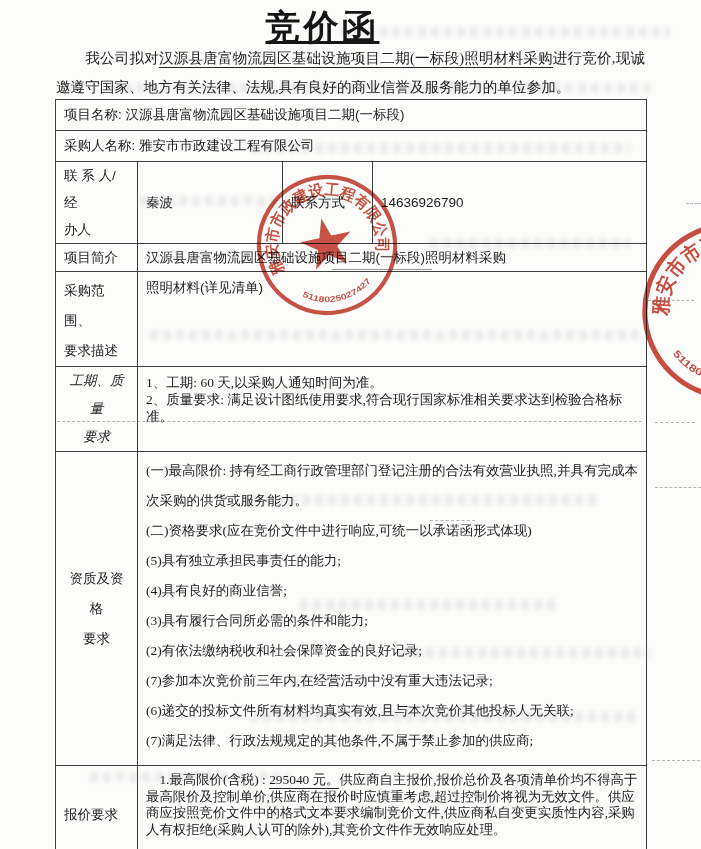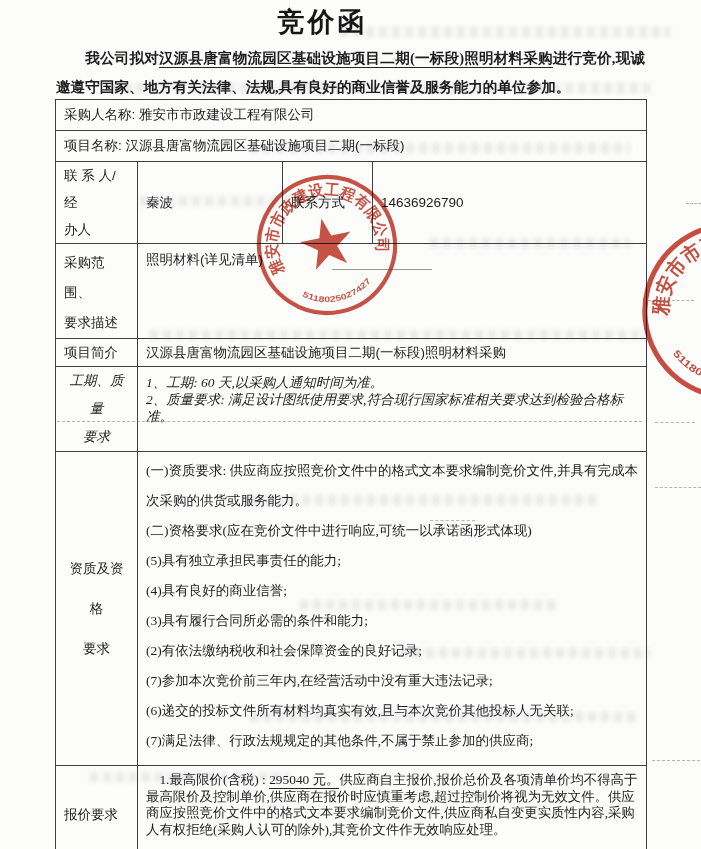--- a/index.html
+++ b/index.html
@@ -5,45 +5,45 @@
   html,body{margin:0;padding:0;background:#e8e8e6;}
   .page{
     position:relative;width:701px;height:849px;margin:0 auto;
     background:#fcfcfa;overflow:hidden;
     font-family:"Liberation Serif","DejaVu Serif",serif;color:#1d1d1f;
   }
   
   .doc-title{
     position:absolute;top:4px;left:0;width:645px;margin:0;text-align:center;
     font-family:"Liberation Sans","DejaVu Sans",sans-serif;
-    font-size:27px;font-weight:700;letter-spacing:3px;color:#161616;
+    font-size:35px;font-weight:700;letter-spacing:3px;color:#161616;text-decoration:underline;
   }
   .intro{
     position:absolute;left:56px;top:44px;width:589px;margin:0;
-    font-size:14.6px;line-height:29px;text-indent:2em;text-align:justify;font-weight:bold;
+    font-size:14.6px;line-height:29px;text-indent:2em;text-align:justify;
   }
   .u{border-bottom:1.2px solid #242424;padding-bottom:1px;}
   
   table.bid{
     position:absolute;left:55px;top:99px;width:591px;
     border-collapse:collapse;table-layout:fixed;font-size:13.5px;
   }
   table.bid td{border:1.5px solid #3f3f42;padding:0 8px;vertical-align:middle;
     font-weight:normal;text-align:left;overflow:hidden;}
   .sans{font-family:"Liberation Sans","DejaVu Sans",sans-serif;}
   .pre{white-space:pre-line;}
   .top{vertical-align:top !important;}
   .ctr{text-align:center !important;}
   .r3 td{vertical-align:top;padding-top:8px;line-height:27px;}
   .lbl-scope{line-height:30px;padding-top:4px !important;}
   .val-scope{padding-top:7px !important;}
   .lbl-duration{line-height:28px;font-style:italic;}
-  .val-duration{padding-top:7px !important;line-height:17px;font-style:italic;}
+  .val-duration{padding-top:7px !important;line-height:17px;}
   .val-duration p{margin:0;}
-  .lbl-qual{line-height:40px;}
+  .lbl-qual{line-height:30px;}
   .val-qual{padding-top:4px !important;}
   .val-qual p{margin:0;line-height:30px;}
   .r8 td{vertical-align:top;padding-top:8px;line-height:17px;}
   .val-quote{padding-top:6px !important;font-size:13.4px;line-height:16.5px;}
   .val-quote p{margin:0;text-indent:1em;}
   
   .stamp{position:absolute;mix-blend-mode:multiply;opacity:.88;}
   .stamp-center{left:252px;top:170px;transform:rotate(-12deg);}
   .stamp-right{left:636px;top:216px;transform:rotate(16deg);opacity:.9;}
   .stamp text{font-family:"Liberation Sans","DejaVu Sans",sans-serif;font-weight:600;}
@@ -78,54 +78,54 @@
 
   <table class="bid sans">
     <colgroup>
         <col style="width:82px">
         <col style="width:145px">
         <col style="width:90px">
         <col style="width:274px">
       </colgroup>
     <tbody>
         <tr style="height:31px">
-      <td colspan="4"><span>采购人名称: </span><span>雅安市市政建设工程有限公司</span></td>
+      <td colspan="4"><span>项目名称: </span><span>汉源县唐富物流园区基础设施项目二期(一标段)</span></td>
     </tr>
     <tr style="height:31px">
-      <td colspan="4"><span>项目名称: </span><span>汉源县唐富物流园区基础设施项目二期(一标段)</span></td>
+      <td colspan="4"><span>采购人名称: </span><span>雅安市市政建设工程有限公司</span></td>
     </tr>
     <tr class="r3" style="height:64px">
       <td class="pre">联 系 人/经
 办人</td>
       <td>秦波</td>
       <td>联系方式</td>
       <td>14636926790</td>
     </tr>
+    <tr style="height:28px">
+      <td>项目简介</td>
+      <td colspan="3">汉源县唐富物流园区基础设施项目二期(一标段)照明材料采购</td>
+    </tr>
     <tr style="height:60px">
       <td class="pre top lbl-scope">采购范围、
 要求描述</td>
       <td colspan="3" class="top val-scope">照明材料(详见清单)</td>
-    </tr>
-    <tr style="height:28px">
-      <td>项目简介</td>
-      <td colspan="3">汉源县唐富物流园区基础设施项目二期(一标段)照明材料采购</td>
     </tr>
     <tr style="height:70px">
       <td class="pre ctr lbl-duration">工期、质量
 要求</td>
       <td colspan="3" class="top val-duration" style="font-family:'Liberation Serif','DejaVu Serif',serif">
         <p>1、工期: 60 天,以采购人通知时间为准。</p>
         <p>2、质量要求: 满足设计图纸使用要求,符合现行国家标准相关要求达到检验合格标准。</p>
       </td>
     </tr>
     <tr style="height:314px">
       <td class="pre ctr lbl-qual">资质及资格
 要求</td>
       <td colspan="3" class="top val-qual" style="font-family:'Liberation Serif','DejaVu Serif',serif">
-        <p>(一)资质要求: 供应商应按照竞价文件中的格式文本要求编制竞价文件,并具有完成本次采购的供货或服务能力。</p>
+        <p>(一)最高限价: 持有经工商行政管理部门登记注册的合法有效营业执照,并具有完成本次采购的供货或服务能力。</p>
         <p>(二)资格要求(应在竞价文件中进行响应,可统一以承诺函形式体现)</p>
         <p>(5)具有独立承担民事责任的能力;</p>
         <p>(4)具有良好的商业信誉;</p>
         <p>(3)具有履行合同所必需的条件和能力;</p>
         <p>(2)有依法缴纳税收和社会保障资金的良好记录;</p>
         <p>(7)参加本次竞价前三年内,在经营活动中没有重大违法记录;</p>
         <p>(6)递交的投标文件所有材料均真实有效,且与本次竞价其他投标人无关联;</p>
         <p>(7)满足法律、行政法规规定的其他条件,不属于禁止参加的供应商;</p>
       </td>
     </tr>

